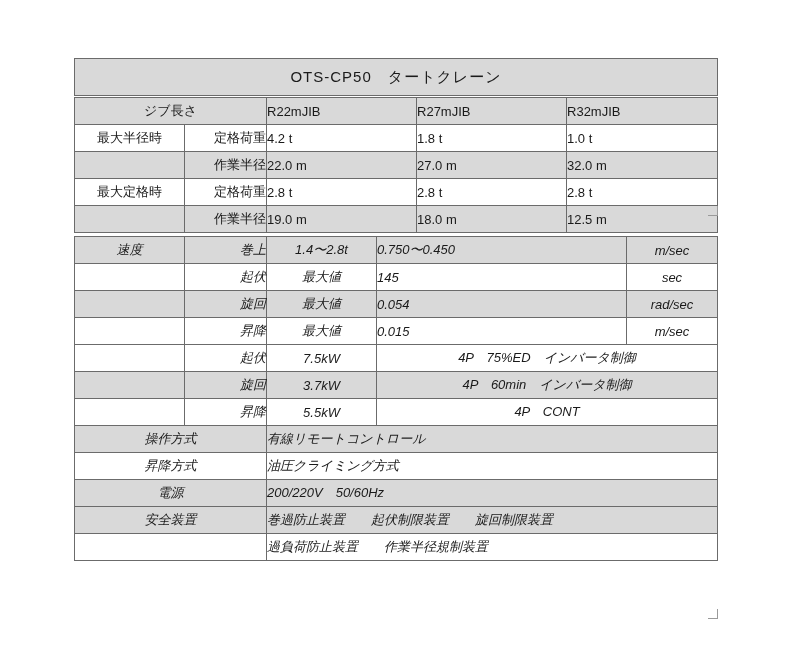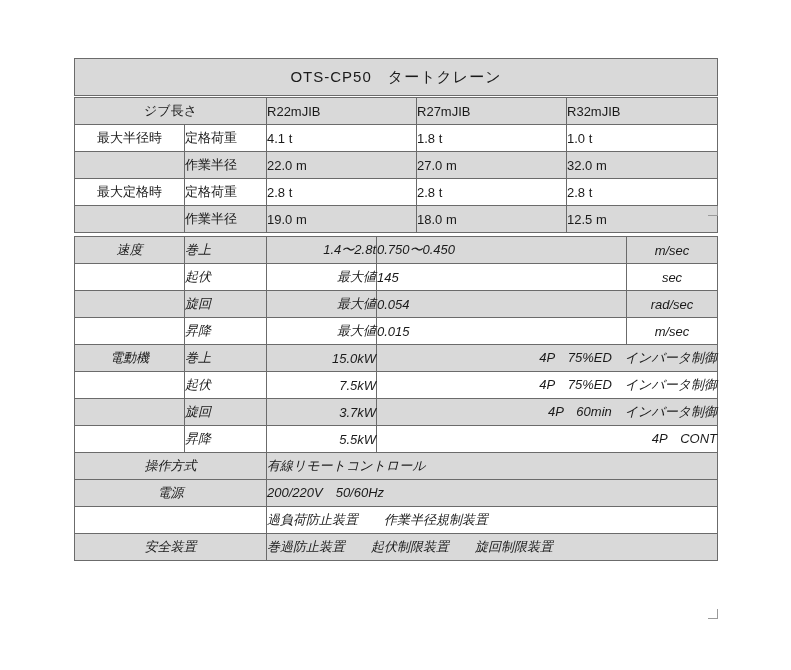--- a/index.html
+++ b/index.html
@@ -42,28 +42,28 @@
     text-align: center;
     font-size: 15px;
     letter-spacing: 1px;
   }
   .c-lbl {
     text-align: center;
     padding-left: 2px;
     margin-top: 8px;
   }
   .c-sub-r {
-    text-align: left;
+    text-align: right;
     padding-right: 14px;
   }
   .c-val {
     text-align: left;
   }
   .c-val-l {
-    text-align: right;
+    text-align: center;
     padding-left: 12px;
   }
   .c-unit {
     text-align: center;
     padding-right: 10px;
   }
   .c-blank {
     text-align: center;
   }
 
@@ -127,21 +127,21 @@
     <tbody>
       <tr>
         <td class="c-lbl shade" colspan="2">ジブ長さ</td>
         <td class="c-val shade">R22mJIB</td>
         <td class="c-val shade">R27mJIB</td>
         <td class="c-val shade">R32mJIB</td>
       </tr>
       <tr>
         <td class="c-lbl">最大半径時</td>
         <td class="c-sub-r">定格荷重</td>
-        <td class="c-val">4.1 t</td>
+        <td class="c-val">4.2 t</td>
         <td class="c-val">1.8 t</td>
         <td class="c-val">1.0 t</td>
       </tr>
       <tr>
         <td class="c-lbl shade"></td>
         <td class="c-sub-r shade">作業半径</td>
         <td class="c-val shade">22.0 m</td>
         <td class="c-val shade">27.0 m</td>
         <td class="c-val shade">32.0 m</td>
       </tr>
@@ -194,26 +194,20 @@
       </tr>
       <tr>
         <td class="c-lbl"></td>
         <td class="c-sub-r">昇降</td>
         <td class="c-val-l">最大値</td>
         <td class="c-val">0.015</td>
         <td class="c-unit">m/sec</td>
       </tr>
 
       <tr>
-        <td class="c-lbl shade">電動機</td>
-        <td class="c-sub-r shade">巻上</td>
-        <td class="c-val-l shade">15.0kW</td>
-        <td class="c-val-l shade" colspan="2">4P　75%ED　インバータ制御</td>
-      </tr>
-      <tr>
         <td class="c-lbl"></td>
         <td class="c-sub-r">起伏</td>
         <td class="c-val-l">7.5kW</td>
         <td class="c-val-l" colspan="2">4P　75%ED　インバータ制御</td>
       </tr>
       <tr>
         <td class="c-lbl shade"></td>
         <td class="c-sub-r shade">旋回</td>
         <td class="c-val-l shade">3.7kW</td>
         <td class="c-val-l shade" colspan="2">4P　60min　インバータ制御</td>
@@ -223,31 +217,35 @@
         <td class="c-sub-r">昇降</td>
         <td class="c-val-l">5.5kW</td>
         <td class="c-val-l" colspan="2">4P　CONT</td>
       </tr>
 
       <tr>
         <td class="c-lbl shade" colspan="2">操作方式</td>
         <td class="c-val shade" colspan="3">有線リモートコントロール</td>
       </tr>
       <tr>
+        <td class="c-lbl" colspan="2">昇降方式</td>
+        <td class="c-val" colspan="3">油圧クライミング方式</td>
+      </tr>
+      <tr>
         <td class="c-lbl shade" colspan="2">電源</td>
         <td class="c-val shade" colspan="3">200/220V　50/60Hz</td>
       </tr>
 
       <tr>
+        <td class="c-lbl shade" colspan="2">安全装置</td>
+        <td class="c-val shade" colspan="3">巻過防止装置　　起伏制限装置　　旋回制限装置</td>
+      </tr>
+      <tr>
         <td class="c-blank" colspan="2"></td>
         <td class="c-val" colspan="3">過負荷防止装置　　作業半径規制装置</td>
       </tr>
-      <tr>
-        <td class="c-lbl shade" colspan="2">安全装置</td>
-        <td class="c-val shade" colspan="3">巻過防止装置　　起伏制限装置　　旋回制限装置</td>
-      </tr>
     </tbody>
   </table>
 
   <div class="corner-mark" style="left:708px; top:198px;"></div>
   <div class="corner-mark" style="left:708px; top:601px;"></div>
 
 </div>
 
 </body></html>

